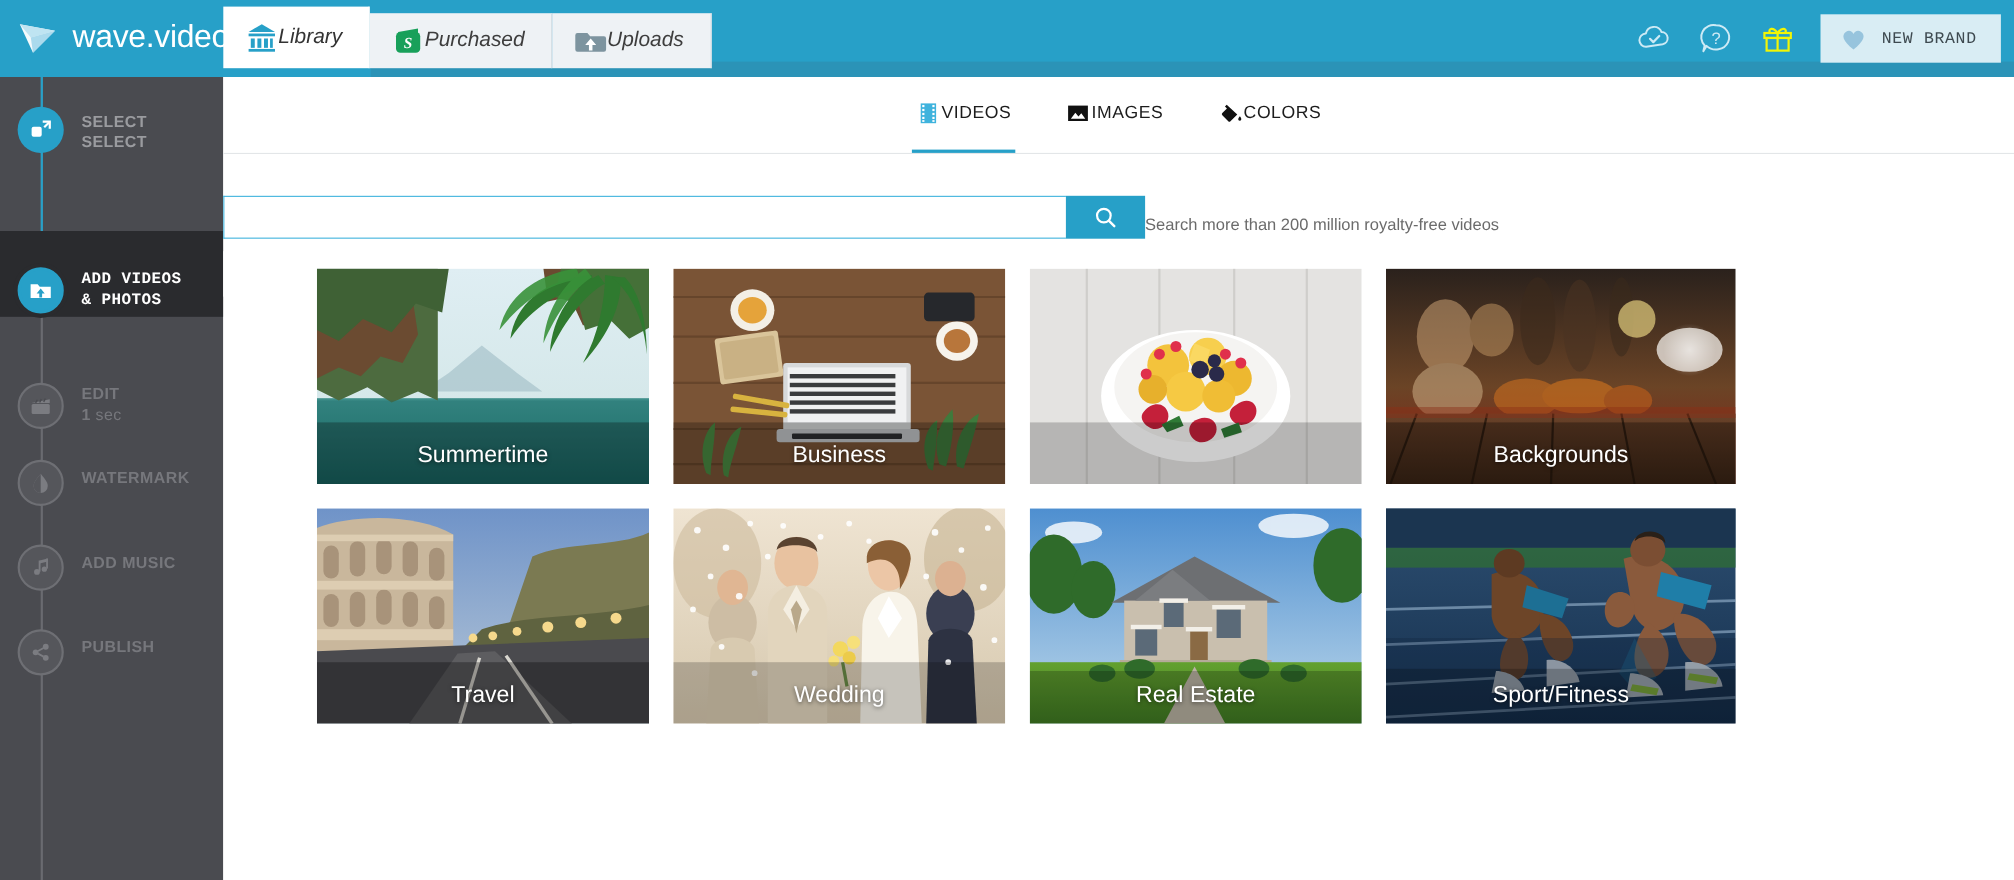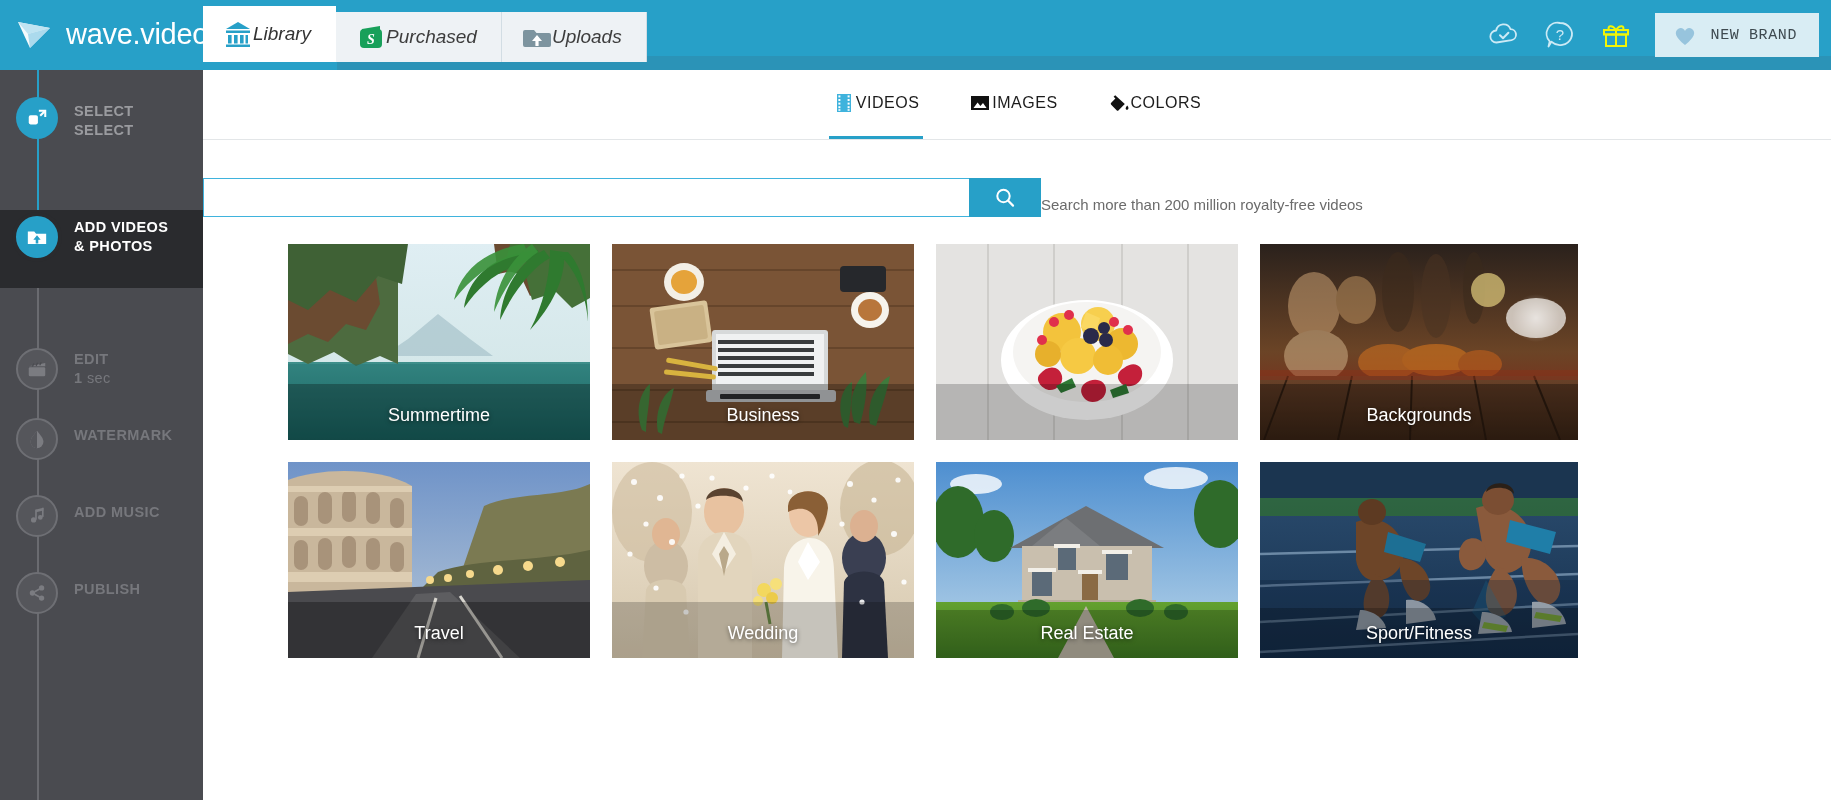--- a/index.html
+++ b/index.html
@@ -156,21 +156,21 @@
     margin: 27px 0 0 85px; display: flex; flex-wrap: wrap; gap: 22px 22px;
     width: 1420px;
   }
   .card {
     position: relative; width: 302px; height: 196px;
     overflow: hidden; cursor: pointer;
   }
   .card .art { position: absolute; inset: 0; }
   .card .cap {
     position: absolute; left: 0; right: 0; bottom: 14px;
-    text-align: center; color: #ffffff; font-size: 18px;
+    text-align: center; color: #ffffff; font-size: 21px;
     text-shadow: 0 1px 4px rgba(0,0,0,.55);
   }
   .card.wide { width: 318px; }
 </style>
 </head>
 <body>
 
 <div id="app">
 
   <div class="topbar">
@@ -260,21 +260,21 @@
           <path d="M21 4 L15.5 9.5" stroke="#ffffff" stroke-width="2.2"></path>
           <path d="M21 11 v7 h-7" fill="none" stroke="#ffffff" stroke-width="2.2" opacity="0"></path>
         </svg>
       </div>
       <div class="step-label" style="top:16px;">
         <span>SELECT</span><br>
         <span>SELECT</span>
       </div>
     </div>
 
-    <div class="step" style="top:138px;height:60px;">
+    <div class="step" style="top:165px;height:60px;font-family:Liberation Mono, monospace;">
       <div class="step-dot current" style="top:8px;">
         <svg viewBox="0 0 24 24">
           <path d="M2 6 h7 l2 2.5 H22 v11 H2 z" fill="#ffffff"></path>
           <path d="M12 10 L16 15 h-2.6 v4 h-2.8 v-4 H8 Z" fill="#27a0c8"></path>
         </svg>
       </div>
       <div class="step-label on" style="top:10px;">
         <span>ADD VIDEOS</span><br>
         <span>&amp; PHOTOS</span>
       </div>

